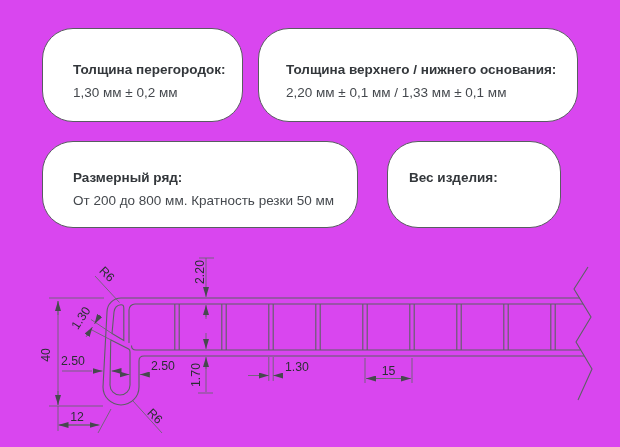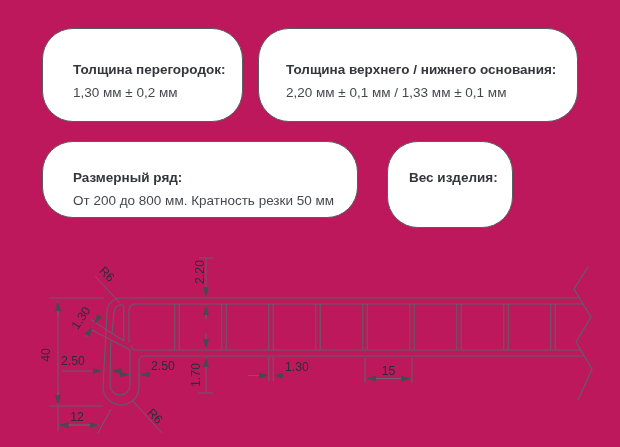--- a/index.html
+++ b/index.html
@@ -1,16 +1,16 @@
 <!DOCTYPE html>
 <html><head>
 <meta charset="utf-8">
 <style>
   html,body{margin:0;padding:0;background:#fff;}
-  .stage{position:relative;width:620px;height:447px;background:#be185d;overflow:hidden;
+  .stage{position:relative;width:620px;height:447px;background:#d946ef;overflow:hidden;
          font-family:"Liberation Sans", sans-serif;}
   .callout{position:absolute;border:1.4px solid #595c61;border-radius:31px;background:#fff;box-sizing:border-box;}
   .callout .title{position:absolute;font-size:13.5px;font-weight:bold;color:#33373b;white-space:nowrap;line-height:19px;}
   .callout .value{position:absolute;font-size:13.5px;font-weight:normal;color:#45494e;white-space:nowrap;line-height:19px;}
   .drawing{position:absolute;left:0;top:245px;width:620px;height:202px;}
   svg text{font-family:"Liberation Sans", sans-serif;font-size:12.3px;fill:#2b2f33;}
 </style>
 </head>
 <body>
 
@@ -19,26 +19,26 @@
   <div class="callout" style="left:42px;top:28px;width:201px;height:94px;">
     <div class="title" style="left:30px;top:31px">Толщина перегородок:</div>
     <div class="value" style="left:30px;top:54px">1,30 мм ± 0,2 мм</div>
   </div>
 
   <div class="callout" style="left:258px;top:28px;width:320px;height:94px;">
     <div class="title" style="left:27px;top:31px">Толщина верхнего / нижнего основания:</div>
     <div class="value" style="left:27px;top:54px">2,20 мм ± 0,1 мм / 1,33 мм ± 0,1 мм</div>
   </div>
 
-  <div class="callout" style="left:42px;top:141px;width:316px;height:77px;padding-left:8px;">
+  <div class="callout" style="left:42px;top:141px;width:316px;height:87px;padding-left:8px;">
     <div class="title" style="left:30px;top:26px">Размерный ряд:</div>
     <div class="value" style="left:30px;top:49px">От 200 до 800 мм. Кратность резки 50 мм</div>
   </div>
 
-  <div class="callout" style="left:387px;top:141px;width:126px;height:87px;">
+  <div class="callout" style="left:387px;top:141px;width:174px;height:87px;">
     <div class="title" style="left:21px;top:26px">Вес изделия:</div>
   </div>
 
   <svg class="drawing" viewBox="0 0 620 202">
     <defs>
       <marker id="arr" viewBox="0 0 10 6" refX="10" refY="3" markerWidth="10" markerHeight="6" markerUnits="userSpaceOnUse" orient="auto">
         <path d="M0 0 L10 3 L0 6 Z" fill="#46494e"></path>
       </marker>
     </defs>
 

